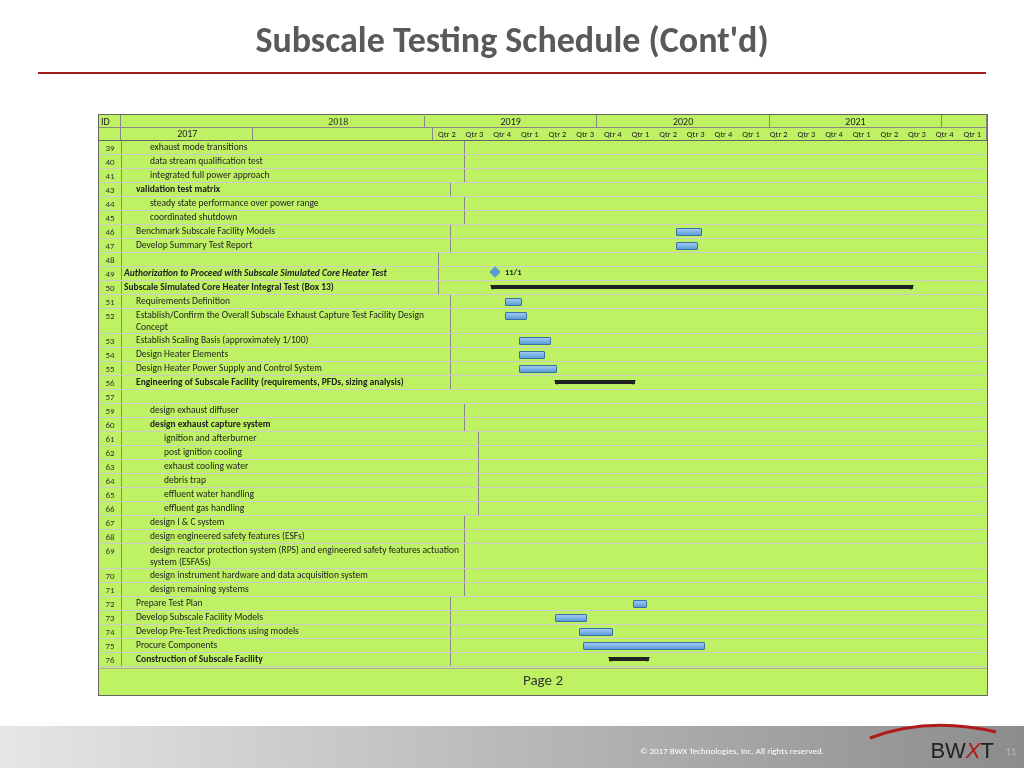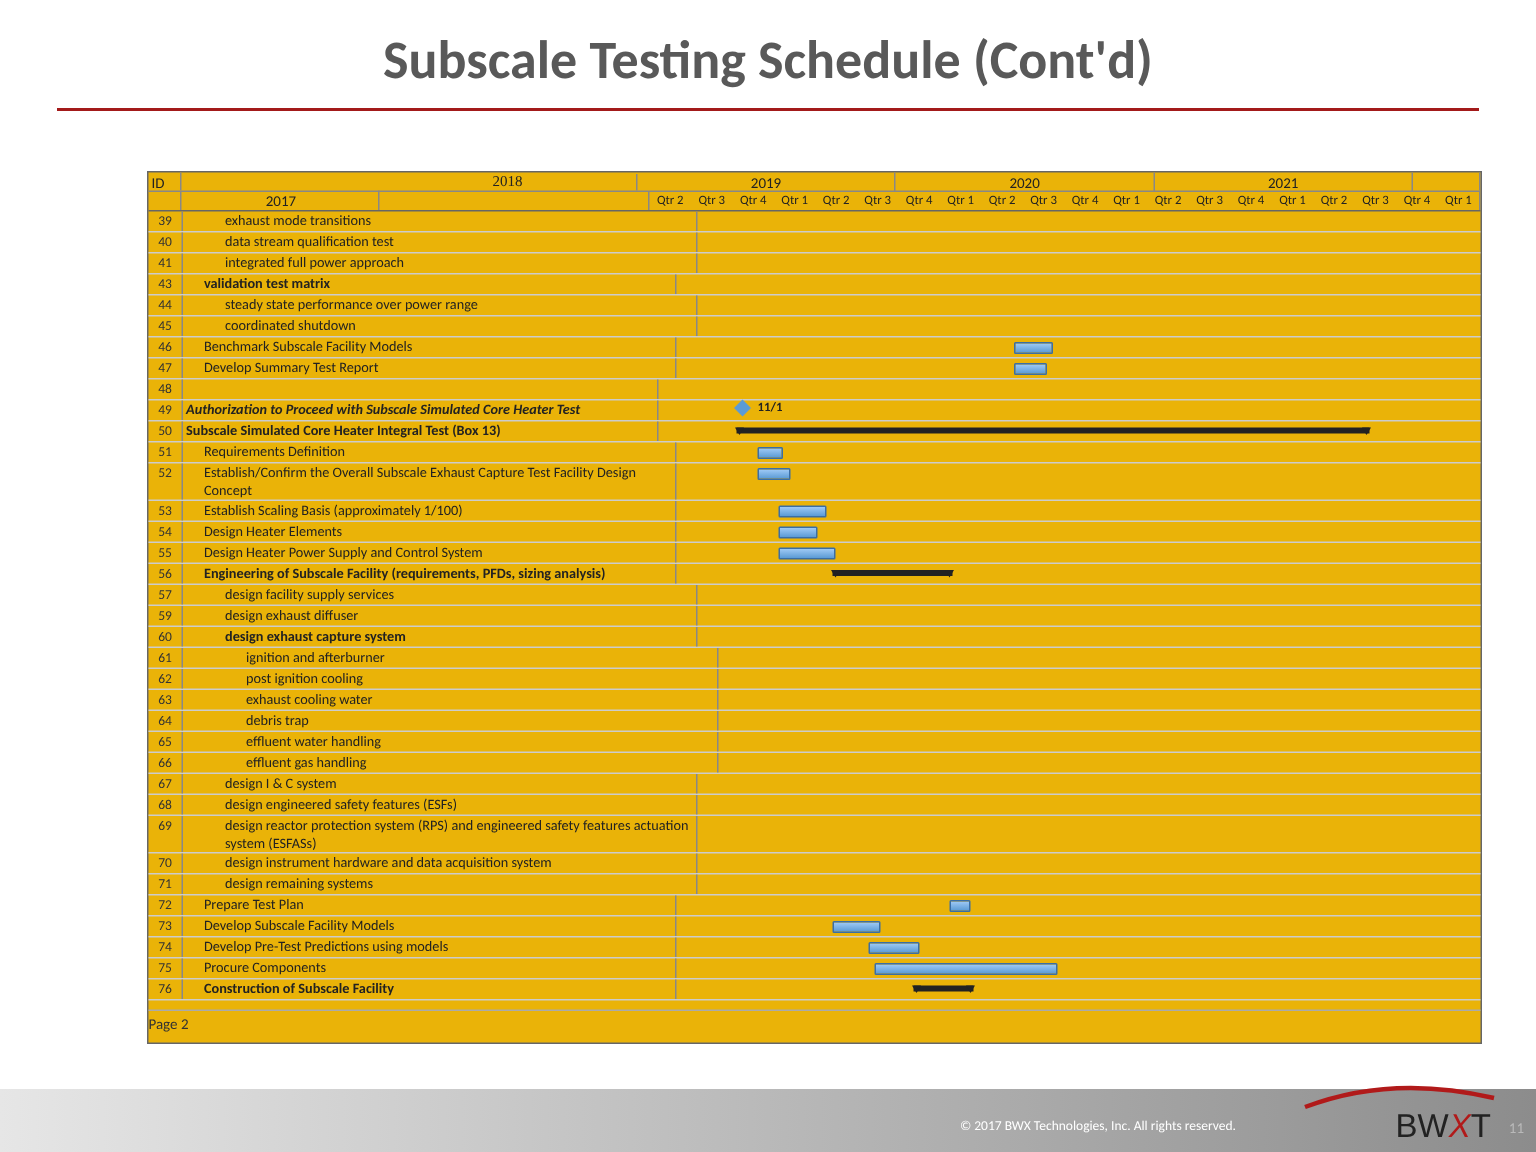--- a/index.html
+++ b/index.html
@@ -1,19 +1,19 @@
 <!DOCTYPE html>
 <html><head>
 <meta charset="utf-8">
 <style>
 html,body{margin:0;padding:0;width:1024px;height:768px;background:#fff;font-family:Calibri,Arial,sans-serif;overflow:hidden}
 .slide{position:relative;width:1024px;height:768px}
 .title{position:absolute;top:18px;left:0;width:1024px;text-align:center;font-size:36px;font-weight:700;color:#595959}
 .rule{position:absolute;top:72px;left:38px;width:948px;height:0;border-top:2.5px solid #a31a1a}
-.chartwrap{position:absolute;top:114px;left:98px;width:888px;height:580px;border:0.5px solid #666;background:#eab308;font-size:10px;color:#222}
+.chartwrap{position:absolute;top:114px;left:98px;width:888px;height:580px;border:0.5px solid #666;background:#bef264;font-size:10px;color:#222}
 .hdr{display:flex;height:12px;border-bottom:0.5px solid #888}
 .hdr>div{border-right:0.5px solid #888;display:flex;align-items:center;padding-left:2px;box-sizing:border-box}
 .idcol{width:22px}.namecol{width:312px}
 .yrcol{flex:1;text-align:center;justify-content:center;border-right:0.5px solid #888}
 .qrow{display:flex;height:12px;border-bottom:0.5px solid #666}
 .qrow>div{border-right:0.5px solid #888;box-sizing:border-box}
 .qcol{flex:1;text-align:center;font-size:8.5px;display:flex;align-items:center;justify-content:center}
 .rows{position:relative}
 .row{display:flex;min-height:13px;border-bottom:0.3px solid #ccc}
 .row .id{width:22px;border-right:0.5px solid #888;text-align:center;font-size:9px;color:#333;padding-top:1px}
@@ -23,21 +23,21 @@
 .ital{font-style:italic;font-weight:700}
 .ind1{padding-left:14px!important}
 .ind2{padding-left:28px!important}
 .ind3{padding-left:42px!important}
 .bar{position:absolute;top:3px;height:6px;background:linear-gradient(#9ec9f5,#5b9bd5);border:0.3px solid #3a6ea5;border-radius:1px}
 .sum{position:absolute;top:4px;height:4px;background:#222}
 .sum::before,.sum::after{content:"";position:absolute;top:0;width:0;height:0;border-top:5px solid #222;border-left:3px solid transparent;border-right:3px solid transparent}
 .sum::before{left:-1px}.sum::after{right:-1px}
 .mile{position:absolute;top:1px;width:8px;height:8px;background:#5b9bd5;transform:rotate(45deg)}
 .lbl{position:absolute;top:0;font-size:8.5px;font-weight:700;color:#222}
-.footer{position:absolute;bottom:4px;left:0;width:100%;font-size:10px;padding:2px 0;border-top:0.5px solid #aaa;color:#333}
+.footer{position:absolute;bottom:4px;left:0;width:100%;text-align:center;font-size:15px;padding:2px 0;border-top:0.5px solid #aaa;color:#333}
 .footbar{position:absolute;left:0;bottom:0;width:1024px;height:42px;background:linear-gradient(to right,#e6e6e6,#8c8c8c)}
 .copy{position:absolute;right:200px;bottom:12px;font-size:9px;color:#fff}
 .logo{position:absolute;right:30px;bottom:4px;font-family:Arial Black,Arial;font-weight:400;font-size:22px;color:#222}
 .logo .x{color:#b11a1a;font-style:italic}
 .swoosh{position:absolute;right:26px;bottom:28px;width:130px;height:18px}
 .pg{position:absolute;right:8px;bottom:10px;font-size:10px;color:#b9b9b9}
 </style>
 </head>
 <body>
 
@@ -185,21 +185,20 @@
         </div>
         <div class="row">
           <div class="id">56</div>
           <div class="nm ind1 bold">Engineering of Subscale Facility (requirements, PFDs, sizing analysis)</div>
           <div class="gz">
             <div class="sum" style="left: 104px; width: 80px;"></div>
           </div>
         </div>
         <div class="row">
           <div class="id">57</div>
-          <div class="nm ind2">design facility supply services</div>
           <div class="gz"></div>
         </div>
         <div class="row">
           <div class="id">59</div>
           <div class="nm ind2">design exhaust diffuser</div>
           <div class="gz"></div>
         </div>
         <div class="row">
           <div class="id">60</div>
           <div class="nm ind2 bold">design exhaust capture system</div>

